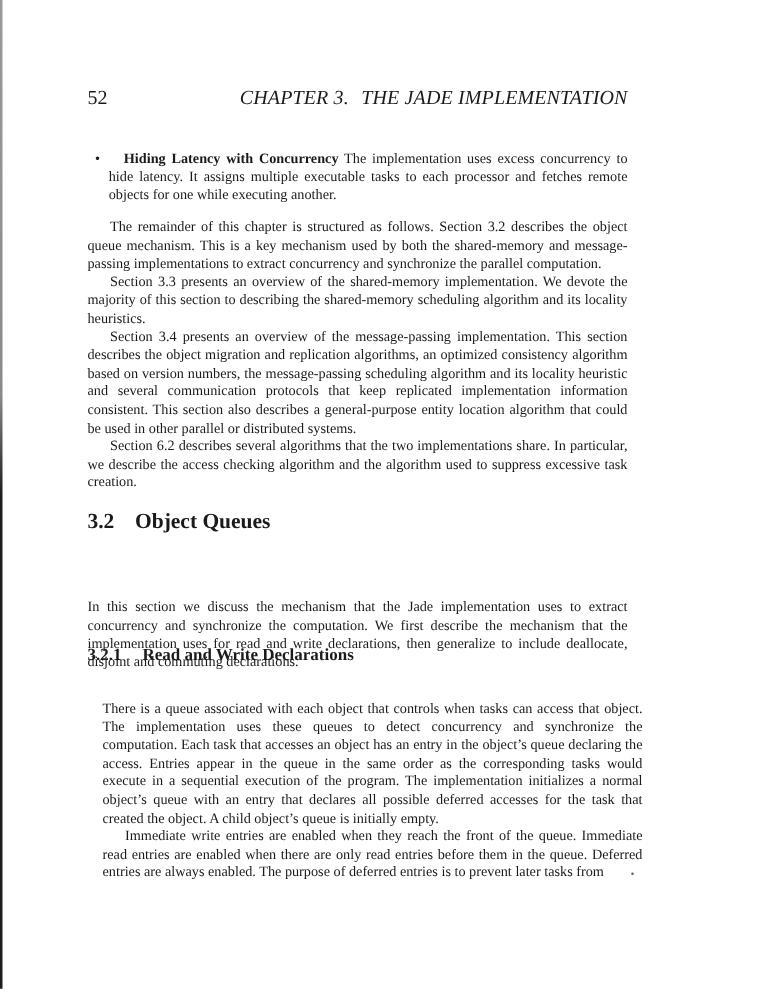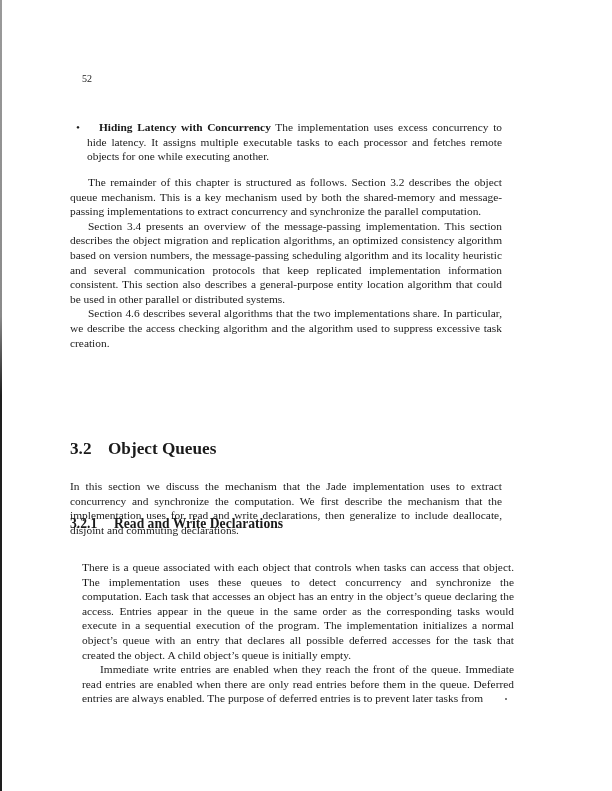--- a/index.html
+++ b/index.html
@@ -34,23 +34,23 @@
     }
     .page {
       position: absolute;
       left: 70px;
       top: 0;
       width: 432px;
     }
     .running-head {
       position: absolute;
       top: 72px;
-      left: 12px;
+      left: 0;
       width: 432px;
-      font-size: 10px;
+      font-size: 16px;
       line-height: 14px;
       height: 14px;
     }
     .page-number {
       position: absolute;
       left: 0;
       top: 0;
     }
     .chapter-title {
       position: absolute;
@@ -95,21 +95,20 @@
       width: 432px;
     }
     .indent { text-indent: 18px; }
     .h2 {
       position: absolute;
       top: 407px;
       left: 0;
       font-size: 17.2px;
       font-weight: bold;
       line-height: 20px;
-      margin-top: 32px;
     }
     .h2 .num { display: inline-block; width: 38px; }
     .block2 {
       position: absolute;
       top: 479px;
       left: 0;
       width: 432px;
     }
     .h3 {
       position: absolute;
@@ -130,32 +129,34 @@
 </head>
 <body>
 
 <div class="left-edge"></div>
 <div class="stray-dot"></div>
 
 <div class="page">
 
   <div class="running-head">
     <span class="page-number">52</span>
+    <span class="chapter-title"><span>CHAPTER 3.</span><span class="gap"></span><span>THE JADE IMPLEMENTATION</span></span>
   </div>
 
   <ul class="bullet-list">
     <li class="bullet-item body-text">
       <span class="bullet-mark">•</span><b>Hiding Latency with Concurrency</b><span> The implementation uses excess concurrency to hide latency.  It assigns multiple executable tasks to each processor and fetches remote objects for one while executing another.</span>
     </li>
   </ul>
 
   <div class="block1">
     <p class="body-text indent">The remainder of this chapter is structured as follows. Section 3.2 describes the object queue mechanism. This is a key mechanism used by both the shared-memory and message-passing implementations to extract concurrency and synchronize the parallel computation.</p>
+    <p class="body-text indent">Section 3.3 presents an overview of the shared-memory implementation.  We devote the majority of this section to describing the shared-memory scheduling algorithm and its locality heuristics.</p>
     <p class="body-text indent">Section 3.4 presents an overview of the message-passing implementation. This section describes the object migration and replication algorithms, an optimized consistency algo­rithm based on version numbers, the message-passing scheduling algorithm and its locality heuristic and several communication protocols that keep replicated implementation infor­mation consistent.  This section also describes a general-purpose entity location algorithm that could be used in other parallel or distributed systems.</p>
-    <p class="body-text indent">Section 4.6 describes several algorithms that the two implementations share.  In particu­lar, we describe the access checking algorithm and the algorithm used to suppress excessive task creation.</p>
+    <p class="body-text indent">Section 6.2 describes several algorithms that the two implementations share.  In particu­lar, we describe the access checking algorithm and the algorithm used to suppress excessive task creation.</p>
   </div>
 
   <h2 class="h2"><span class="num">3.2</span><span>Object Queues</span></h2>
 
   <div class="block2">
     <p class="body-text">In this section we discuss the mechanism that the Jade implementation uses to extract concurrency and synchronize the computation.  We first describe the mechanism that the implementation uses for read and write declarations, then generalize to include deallocate, disjoint and commuting declarations.</p>
   </div>
 
   <h3 class="h3"><span class="num">3.2.1</span><span>Read and Write Declarations</span></h3>
 

